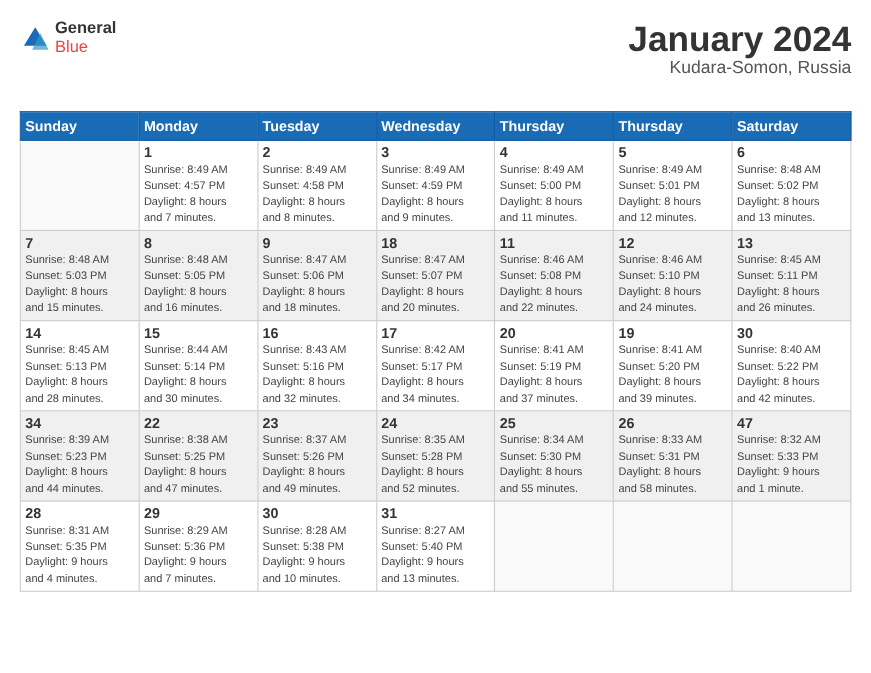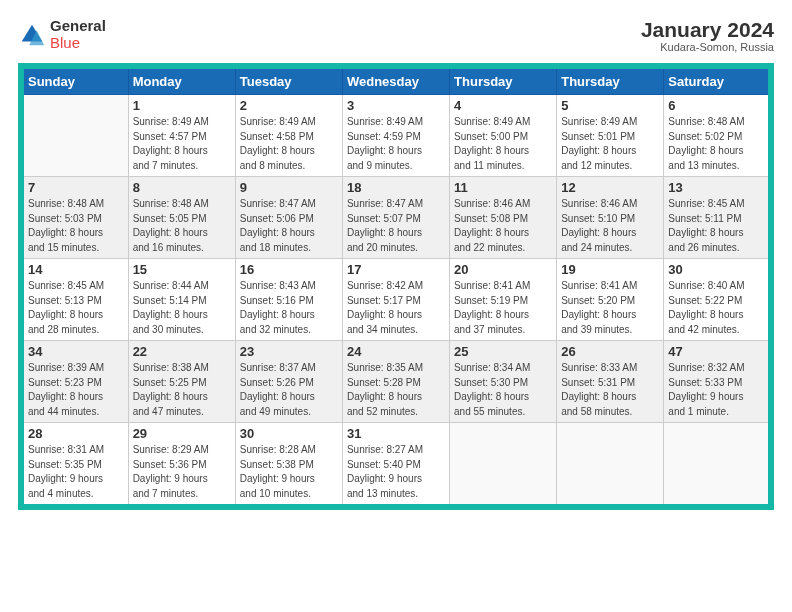--- a/index.html
+++ b/index.html
@@ -44,35 +44,36 @@
       color: #ef4444;
     }
     .logo-icon {
       width: 28px;
       height: 28px;
     }
     .title-block {
       text-align: right;
     }
     .main-title {
-      font-size: 21px;
+      font-size: 32px;
       font-weight: bold;
       color: #333;
       line-height: 1.1;
     }
     .subtitle {
-      font-size: 11px;
+      font-size: 16px;
       color: #555;
     }
     .calendar {
       flex: 1;
-      border: 6px solid #14b8a6;
+      border: 1px solid #14b8a6;
       border-collapse: collapse;
       width: 100%;
       table-layout: fixed;
+      margin-top: 20px;
     }
     .calendar th {
       background: #1a6bb5;
       color: #fff;
       font-size: 13px;
       font-weight: bold;
       padding: 5px 4px;
       text-align: left;
       border: 1px solid #1559a0;
     }

